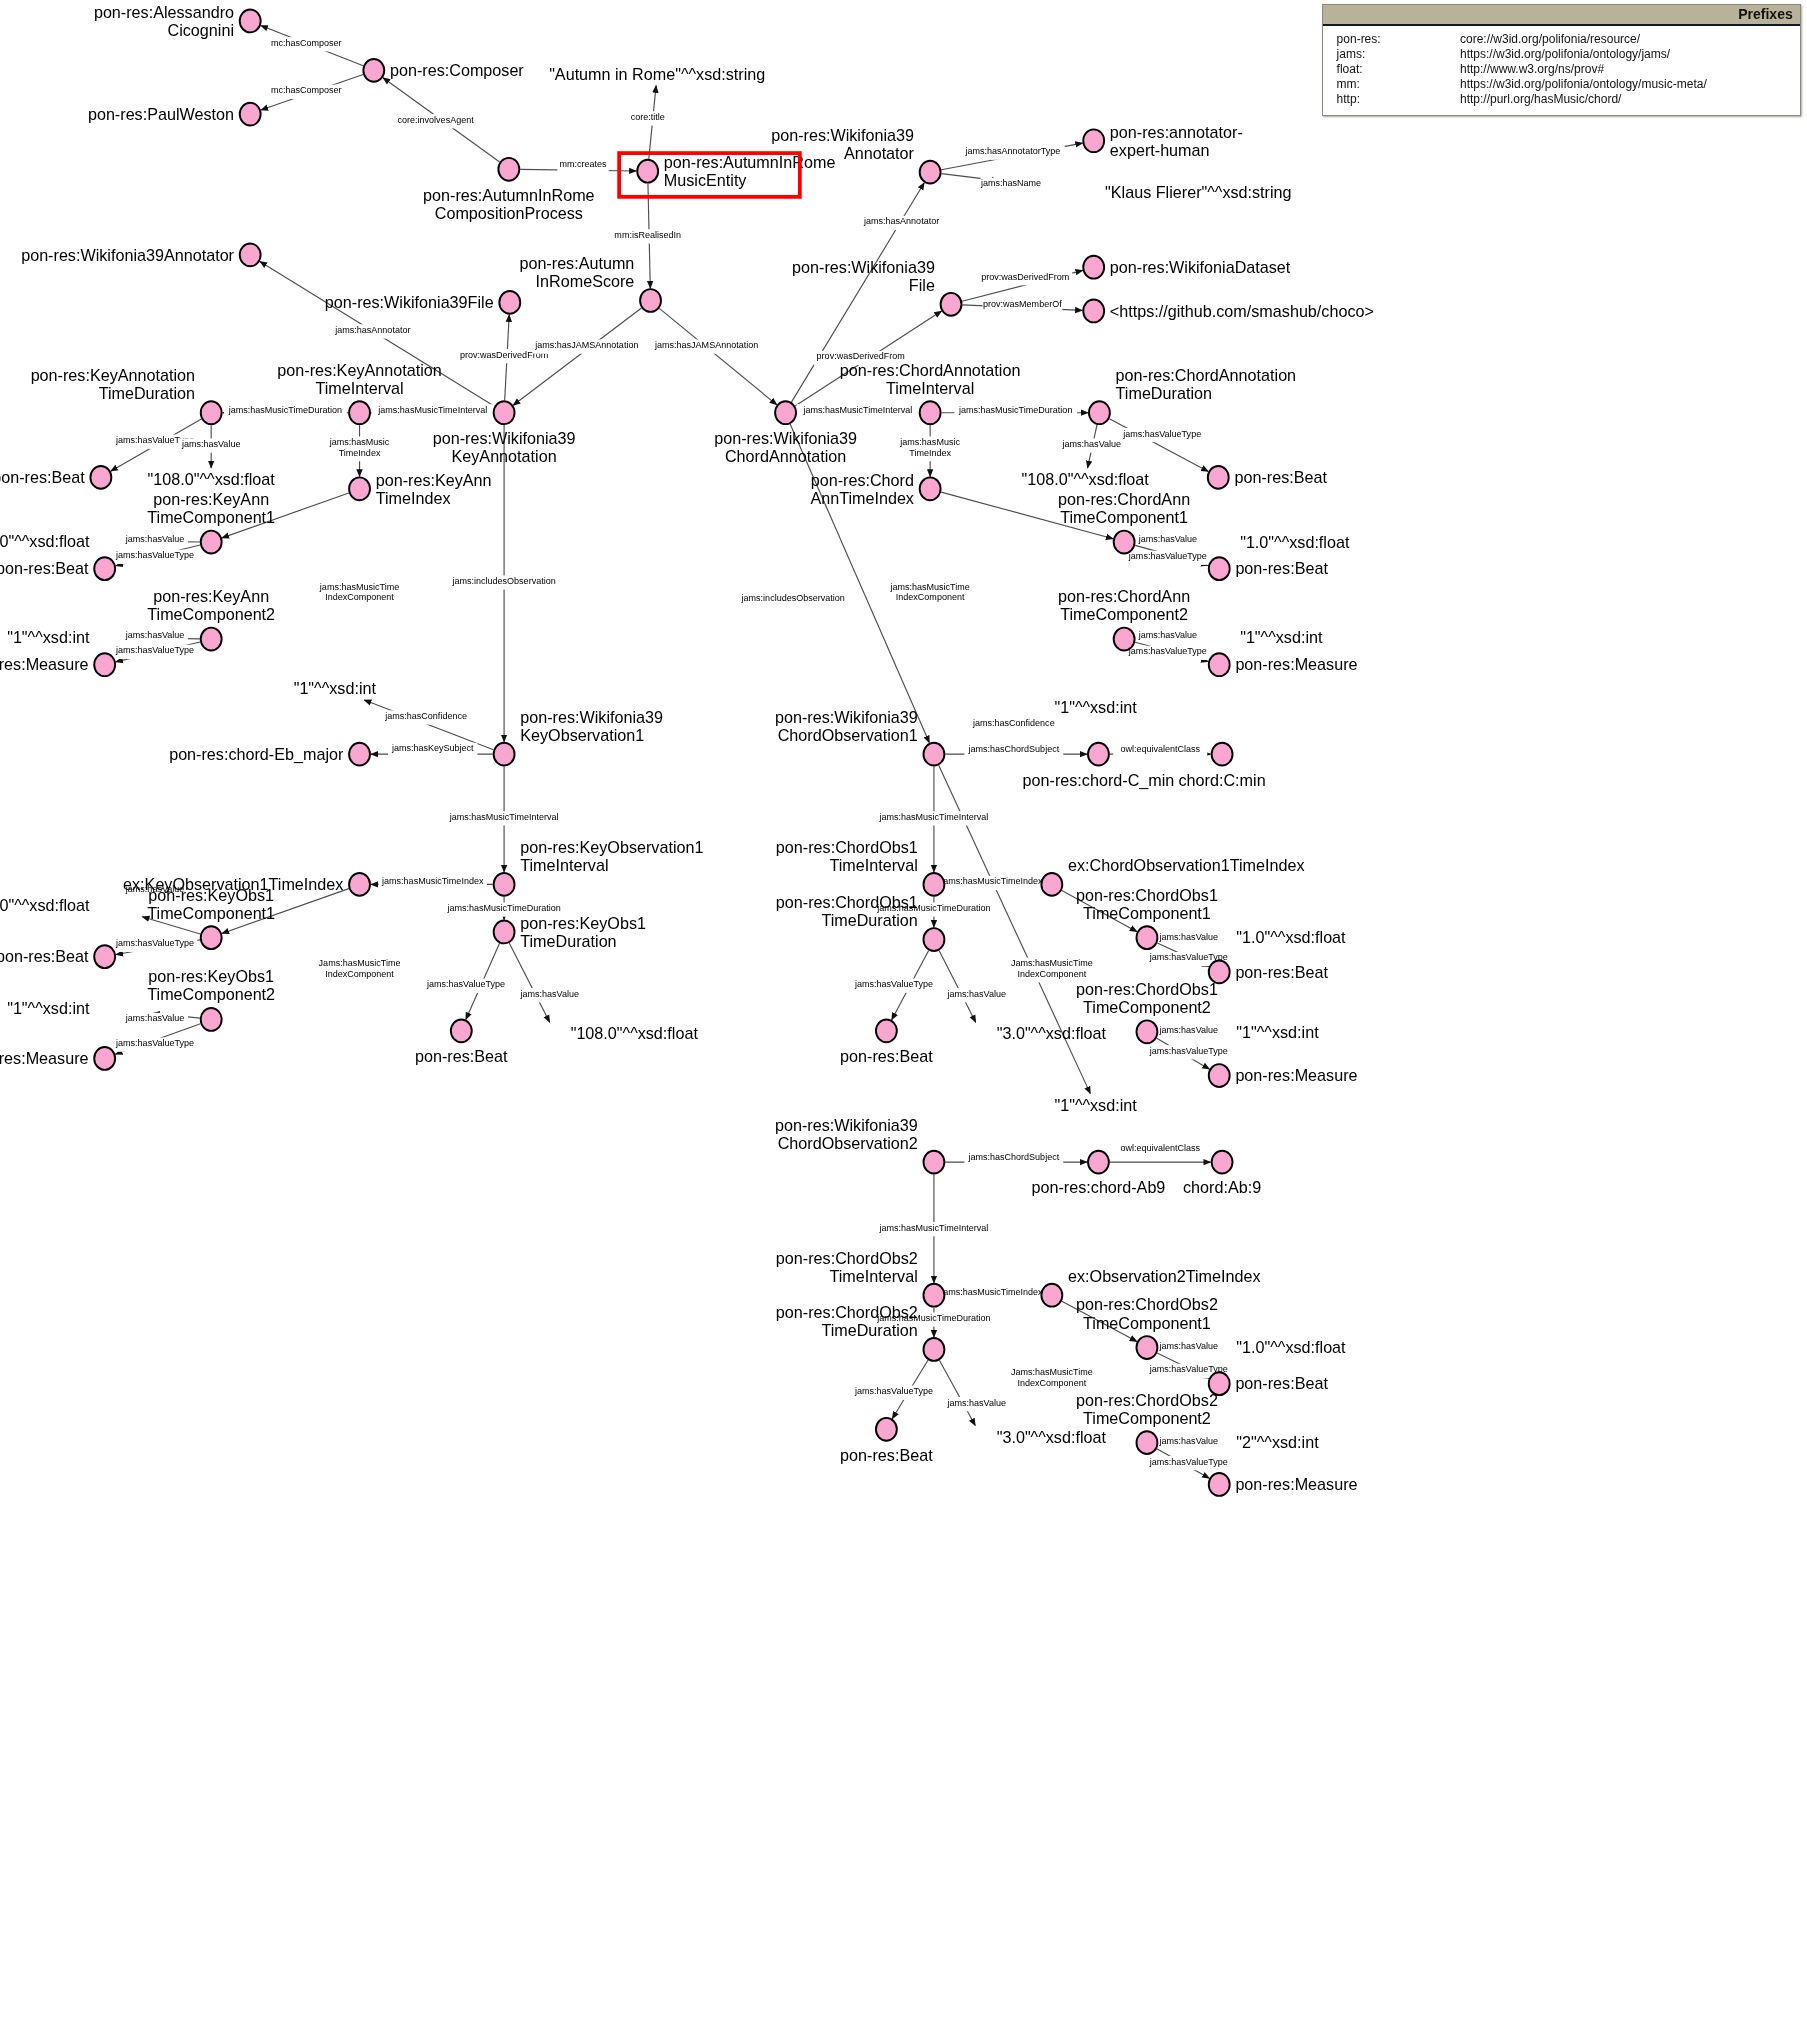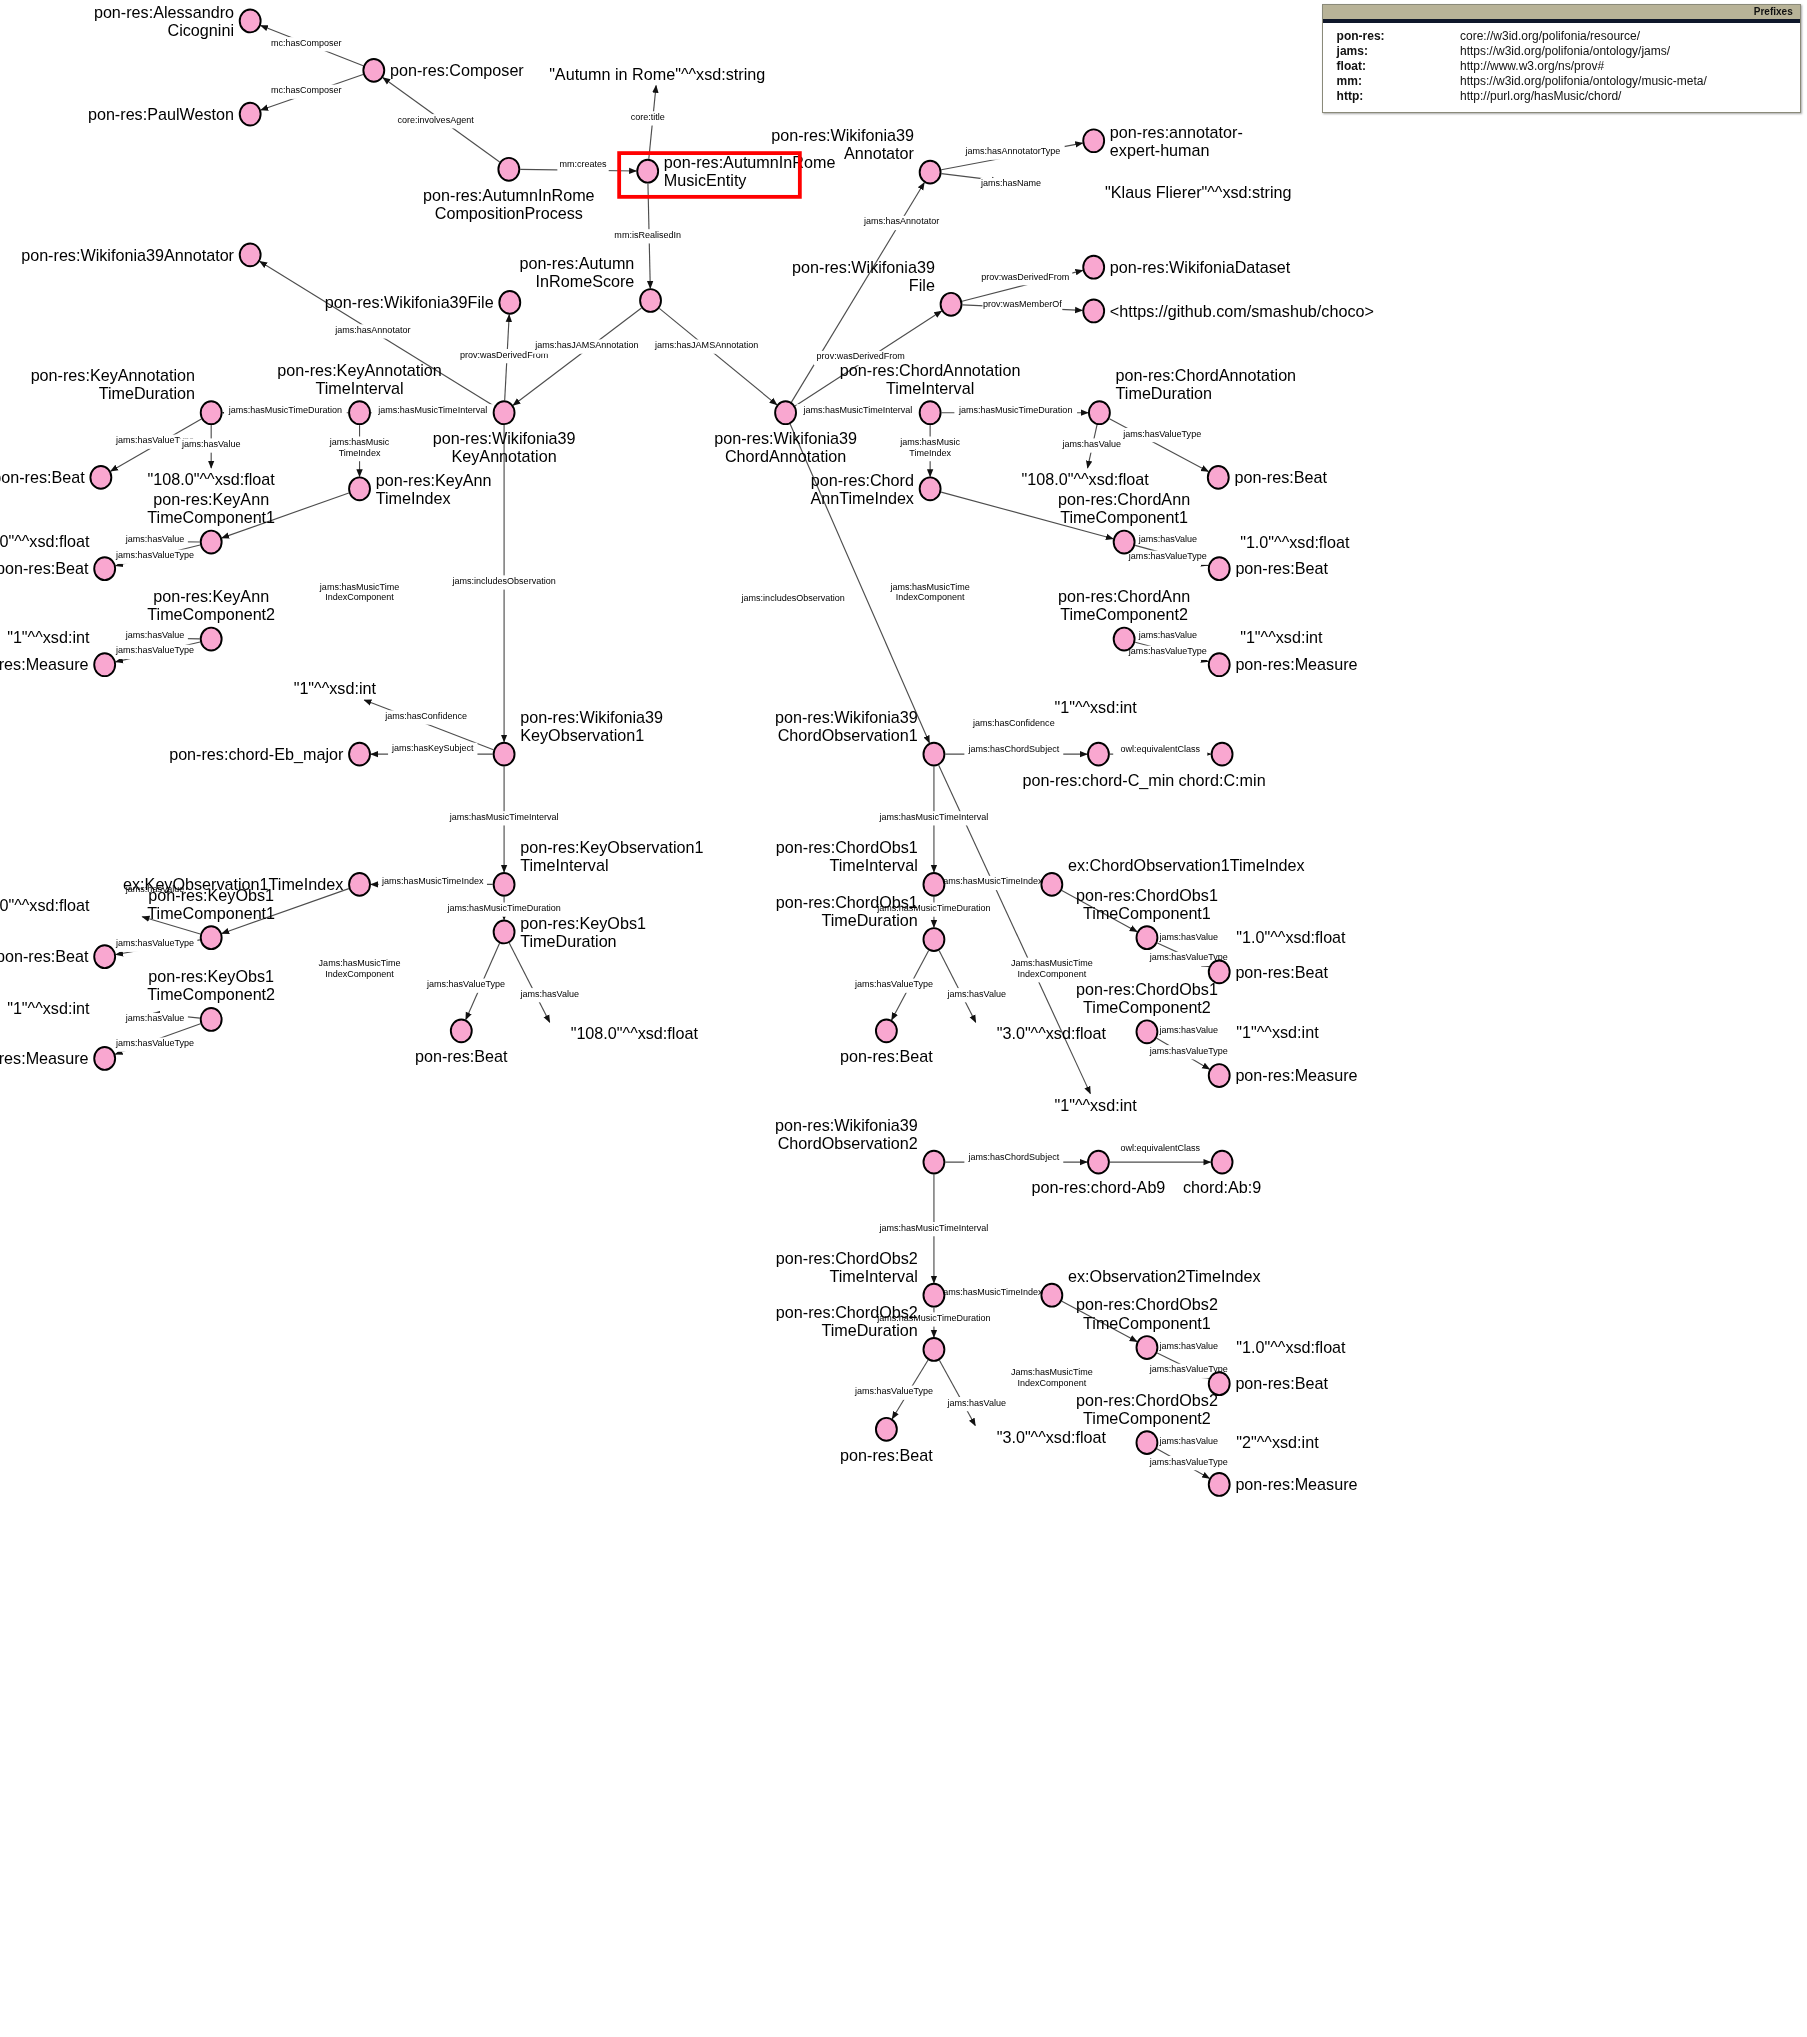--- a/index.html
+++ b/index.html
@@ -7,25 +7,25 @@
   #stage{position:relative;width:1807px;height:2037px;background:#fff;overflow:hidden;}
   svg#graph{position:absolute;left:0;top:0;width:1807px;height:2037px;}
   .edge-line{stroke:#4d4d4d;stroke-width:1.2px;fill:none;}
   .node-ell{fill:#f9a7d0;stroke:#000000;stroke-width:2px;}
   .edge-label{font-family:"Liberation Sans", sans-serif;font-size:9.5px;fill:#000;}
   .node-label{font-family:"Liberation Sans", sans-serif;font-size:17px;fill:#000;}
   .hl-box{fill:none;stroke:#ff0000;stroke-width:4px;}
   
   #prefixes{position:absolute;right:5.7px;top:3.8px;width:477px;border:1px solid #8a8a7a;
             background:#ffffff;box-shadow:1px 1px 1.9px rgba(0,0,0,.35);}
-  #prefixes .pf-title{background:#b8b398;border-bottom:4px solid #0f172a;text-align:right;
-            padding:1px 7.6px 1.9px 0;font-size:10px;font-weight:bold;color:#111;}
+  #prefixes .pf-title{background:#b8b398;border-bottom:2px solid #0f172a;text-align:right;
+            padding:1px 7.6px 1.9px 0;font-size:14px;font-weight:bold;color:#111;}
   #prefixes table{border-collapse:collapse;margin:6.7px 0 7.6px 13.3px;}
   #prefixes td{font-size:12px;padding:0 0 1px 0;vertical-align:top;color:#111;}
-  #prefixes td.k{font-weight:bold;padding-right:11.4px;white-space:nowrap;width:112px;}
+  #prefixes td.k{font-weight:normal;padding-right:11.4px;white-space:nowrap;width:112px;}
   #prefixes td.v{white-space:nowrap;}
 </style>
 </head>
 <body>
 
 <div id="stage">
 
   <svg id="graph" viewBox="0 0 1900 2142">
     <defs>
       <marker id="arrow" viewBox="0 0 10 10" refX="9" refY="5" markerWidth="7" markerHeight="7" orient="auto-start-reverse">

